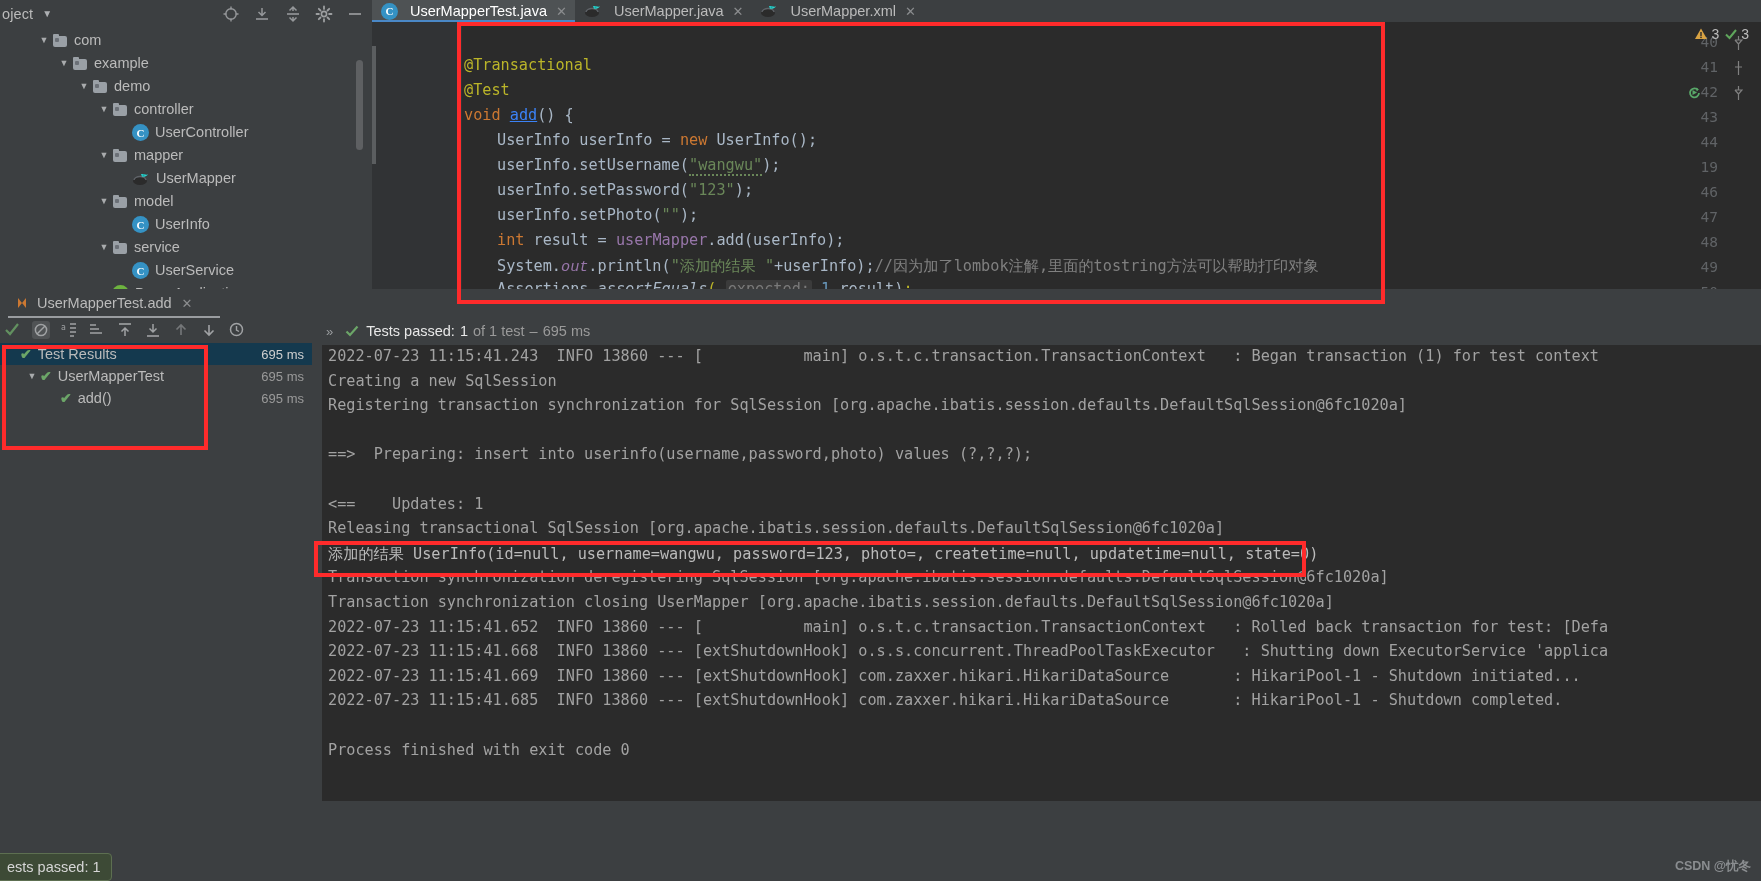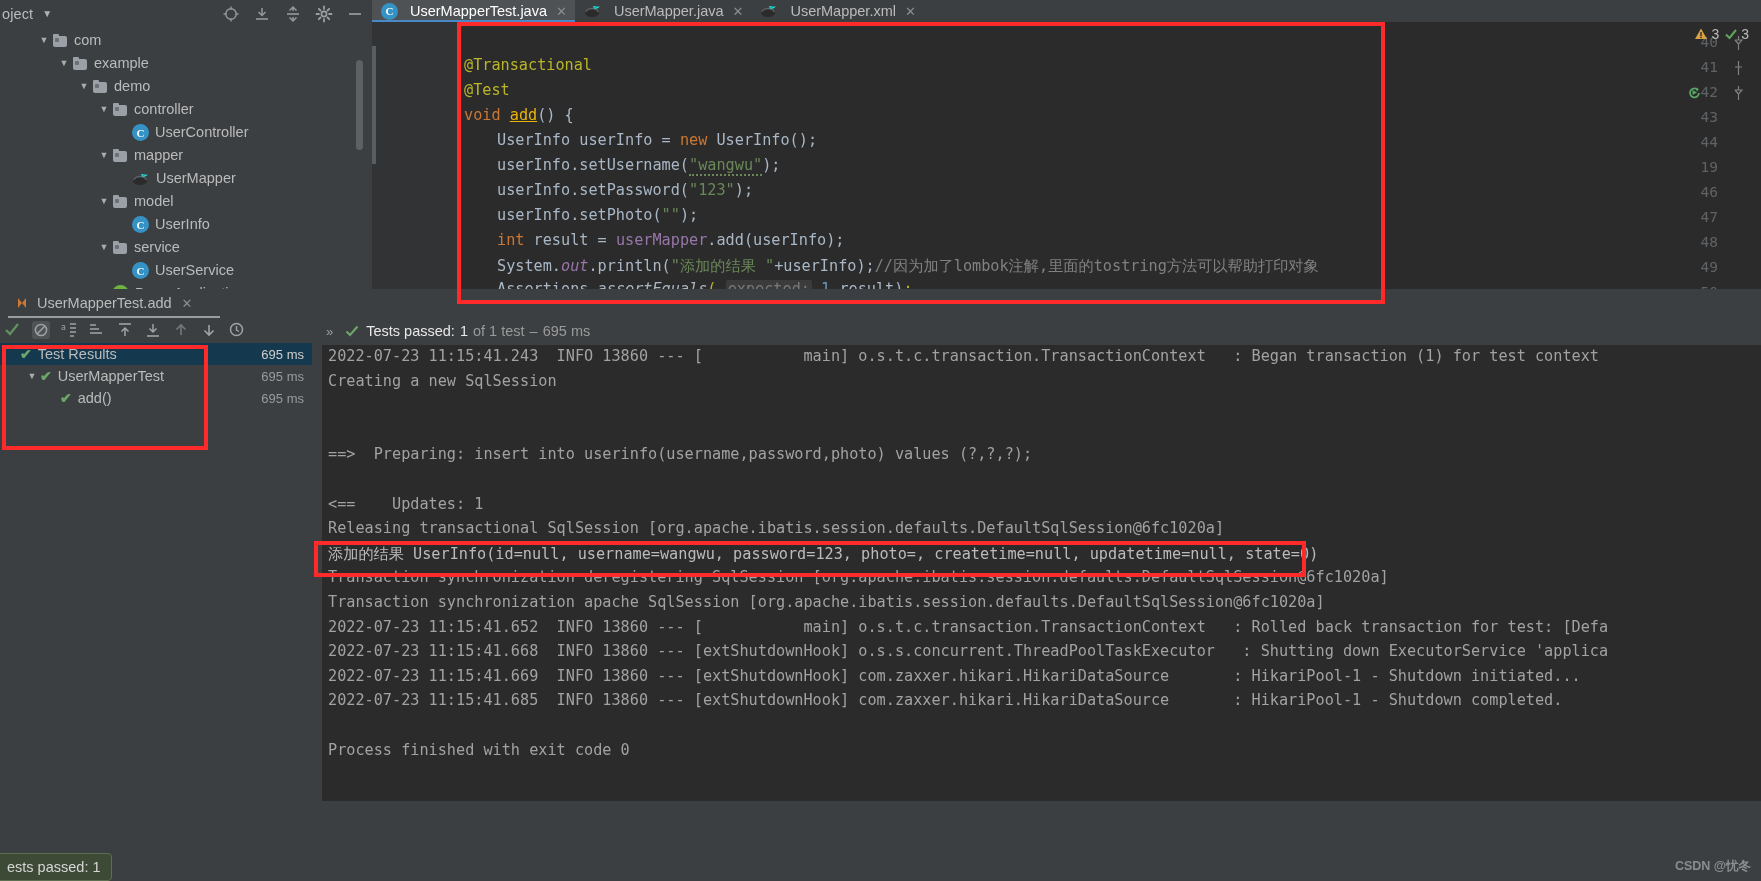--- a/index.html
+++ b/index.html
@@ -52,27 +52,27 @@
   .editor { position: absolute; left: 372px; top: 22px; width: 1389px; height: 267px; background: #2b2b2b; overflow: hidden; }
   .gutter { position: absolute; left: 0; top: 0; width: 90px; height: 100%; background: #313335; }
   .lnum { position: absolute; right: 43px; color: #606366; font-size: 14.5px; font-family: "DejaVu Sans Mono", monospace; }
   .foldmark { position: absolute; right: 18px; color: #808080; font-size: 11px; font-family: "DejaVu Sans Mono", monospace; }
   .runmark { position: absolute; right: 60px; width: 14px; height: 14px; }
   .editor-scroll-l { position: absolute; left: 0; top: 24px; width: 4px; height: 118px; background: #5b5e60; }
   .code { position: absolute; left: 92px; top: 0; font-family: "DejaVu Sans Mono", monospace; font-size: 15.2px; white-space: pre; }
   .cl { position: absolute; left: 0; color: #a9b7c6; }
   .k-ann { color: #bbb529; }
   .k-kw { color: #cc7832; }
-  .k-m { color: #eab308; text-decoration: underline; }
+  .k-m { color: #3b82f6; text-decoration: underline; }
   .k-str { color: #6a8759; }
   .k-num { color: #6897bb; }
   .k-id { color: #a9b7c6; }
   .k-cmt { color: #808080; }
   .k-hintbg { background: #3b3b3b; color: #7a7a7a; border-radius: 2px; padding: 0 2px;}
-  .k-purple { color: #9876aa; font-style: italic; }
+  .k-purple { color: #9876aa; font-style: italic; font-family: Liberation Mono, monospace; }
   .k-static { color: #a9b7c6; font-style: italic; }
   .k-violet { color: #9876aa; }
   .squig { border-bottom: 2px dotted #6a8759; }
 
   .warn-badge { position: absolute; right: 12px; top: 4px; display: flex; align-items: center; gap: 5px; font-size: 14px; color: #bbbbbb; }
   .warn-badge .wg { display: flex; align-items: center; gap: 3px; }
 
   
   .redbox { position: absolute; border: 4px solid #ff2b2b; pointer-events: none; }
 
@@ -427,26 +427,27 @@
       <span class="strong">Tests passed:</span>
       <span class="strong" style="margin-left:5px">1</span>
       <span class="dim" style="margin-left:5px">of 1 test</span>
       <span class="dim" style="margin-left:5px">–</span>
       <span class="dim" style="margin-left:5px">695 ms</span>
     </div>
 
     <div class="console" id="console">
         <div class="cline cdim" style="top: 2px;">2022-07-23 11:15:41.243  INFO 13860 --- [           main] o.s.t.c.transaction.TransactionContext   : Began transaction (1) for test context</div>
         <div class="cline cdim" style="top: 26.6px;">Creating a new SqlSession</div>
+        <div class="cline cdim" style="top: 51.2px;">Registering transaction synchronization for SqlSession [org.apache.ibatis.session.defaults.DefaultSqlSession@6fc1020a]</div>
         <div class="cline cdim" style="top: 100.4px;">==&gt;  Preparing: insert into userinfo(username,password,photo) values (?,?,?);</div>
         <div class="cline cdim" style="top: 149.6px;">&lt;==    Updates: 1</div>
         <div class="cline cdim" style="top: 174.2px;">Releasing transactional SqlSession [org.apache.ibatis.session.defaults.DefaultSqlSession@6fc1020a]</div>
         <div class="cline clog" style="top: 198.8px;">添加的结果 UserInfo(id=null, username=wangwu, password=123, photo=, createtime=null, updatetime=null, state=0)</div>
         <div class="cline cdim" style="top: 223.4px;">Transaction synchronization deregistering SqlSession [org.apache.ibatis.session.defaults.DefaultSqlSession@6fc1020a]</div>
-        <div class="cline cdim" style="top: 248px;">Transaction synchronization apache SqlSession [org.apache.ibatis.session.defaults.DefaultSqlSession@6fc1020a]</div>
+        <div class="cline cdim" style="top: 248px;">Transaction synchronization closing UserMapper [org.apache.ibatis.session.defaults.DefaultSqlSession@6fc1020a]</div>
         <div class="cline cdim" style="top: 272.6px;">2022-07-23 11:15:41.652  INFO 13860 --- [           main] o.s.t.c.transaction.TransactionContext   : Rolled back transaction for test: [Defa</div>
         <div class="cline cdim" style="top: 297.2px;">2022-07-23 11:15:41.668  INFO 13860 --- [extShutdownHook] o.s.s.concurrent.ThreadPoolTaskExecutor   : Shutting down ExecutorService 'applica</div>
         <div class="cline cdim" style="top: 321.8px;">2022-07-23 11:15:41.669  INFO 13860 --- [extShutdownHook] com.zaxxer.hikari.HikariDataSource       : HikariPool-1 - Shutdown initiated...</div>
         <div class="cline cdim" style="top: 346.4px;">2022-07-23 11:15:41.685  INFO 13860 --- [extShutdownHook] com.zaxxer.hikari.HikariDataSource       : HikariPool-1 - Shutdown completed.</div>
         <div class="cline cdim" style="top: 371px;"></div>
         <div class="cline cdim" style="top: 395.6px;">Process finished with exit code 0</div>
       </div>
 
     <div class="status-toast">
       <span>ests passed: 1</span>

